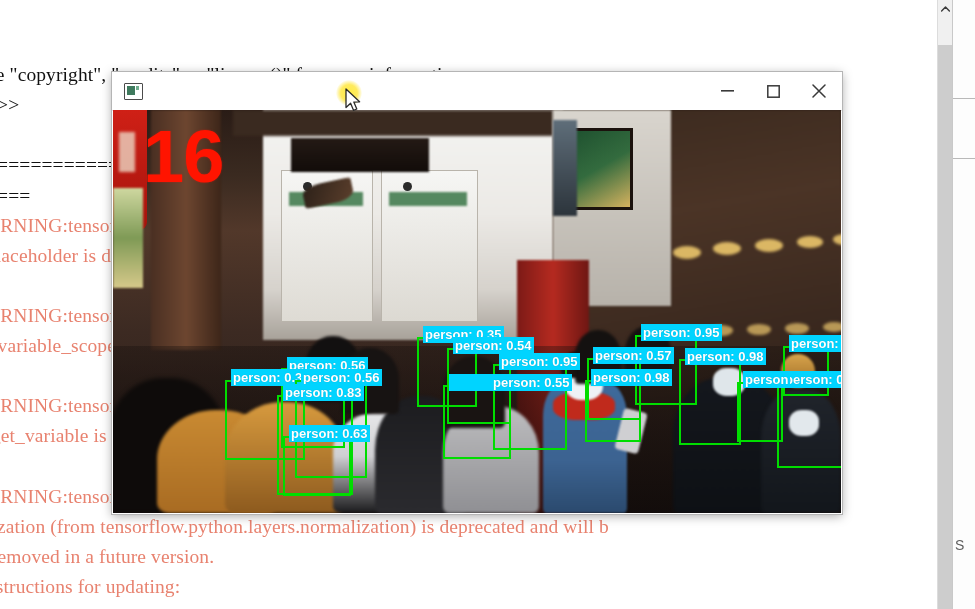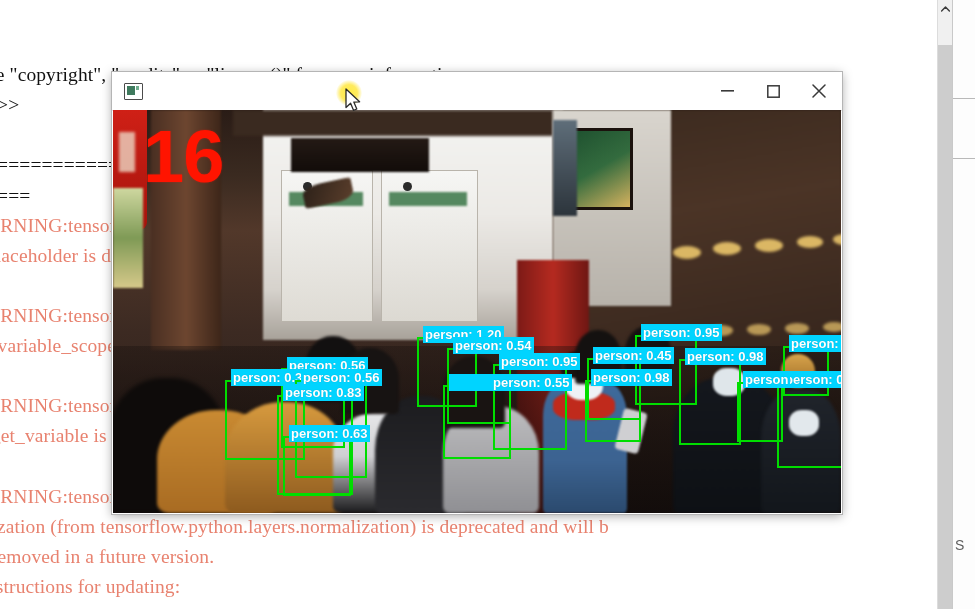--- a/index.html
+++ b/index.html
@@ -286,31 +286,31 @@
           <div class="lab" style="left: 174px; top: 247px;">person: 0.56</div>
           <div class="det" style="left: 112px; top: 270px; width: 80px; height: 80px;"></div>
           <div class="lab" style="left: 118px; top: 259px;">person: 0.33</div>
           <div class="det" style="left: 182px; top: 270px; width: 72px; height: 98px;"></div>
           <div class="lab" style="left: 188px; top: 259px;">person: 0.56</div>
           <div class="det" style="left: 164px; top: 285px; width: 76px; height: 100px;"></div>
           <div class="lab" style="left: 170px; top: 274px;">person: 0.83</div>
           <div class="det" style="left: 170px; top: 326px; width: 68px; height: 60px;"></div>
           <div class="lab" style="left: 176px; top: 315px;">person: 0.63</div>
           <div class="det" style="left: 304px; top: 227px; width: 60px; height: 70px;"></div>
-          <div class="lab" style="left: 310px; top: 216px;">person: 1.20</div>
+          <div class="lab" style="left: 310px; top: 216px;">person: 0.35</div>
           <div class="det" style="left: 334px; top: 238px; width: 64px; height: 76px;"></div>
           <div class="lab" style="left: 340px; top: 227px;">person: 0.54</div>
           <div class="det" style="left: 380px; top: 254px; width: 74px; height: 86px;"></div>
           <div class="lab" style="left: 386px; top: 243px;">person: 0.95</div>
           <div class="det" style="left: 330px; top: 275px; width: 68px; height: 74px;"></div>
           <div class="lab" style="left: 336px; top: 264px; padding-left: 44px;">person: 0.55</div>
           <div class="det" style="left: 522px; top: 225px; width: 62px; height: 70px;"></div>
           <div class="lab" style="left: 528px; top: 214px;">person: 0.95</div>
           <div class="det" style="left: 474px; top: 248px; width: 54px; height: 62px;"></div>
-          <div class="lab" style="left: 480px; top: 237px;">person: 0.45</div>
+          <div class="lab" style="left: 480px; top: 237px;">person: 0.57</div>
           <div class="det" style="left: 472px; top: 270px; width: 56px; height: 62px;"></div>
           <div class="lab" style="left: 478px; top: 259px;">person: 0.98</div>
           <div class="det" style="left: 566px; top: 249px; width: 62px; height: 86px;"></div>
           <div class="lab" style="left: 572px; top: 238px;">person: 0.98</div>
           <div class="det" style="left: 670px; top: 236px; width: 46px; height: 50px;"></div>
           <div class="lab" style="left: 676px; top: 225px;">person: 0.41</div>
           <div class="det" style="left: 664px; top: 272px; width: 98px; height: 86px;"></div>
           <div class="lab" style="left: 670px; top: 261px;">person: 0.47</div>
           <div class="det" style="left: 624px; top: 272px; width: 46px; height: 60px;"></div>
           <div class="lab" style="left: 630px; top: 261px;">person</div>

